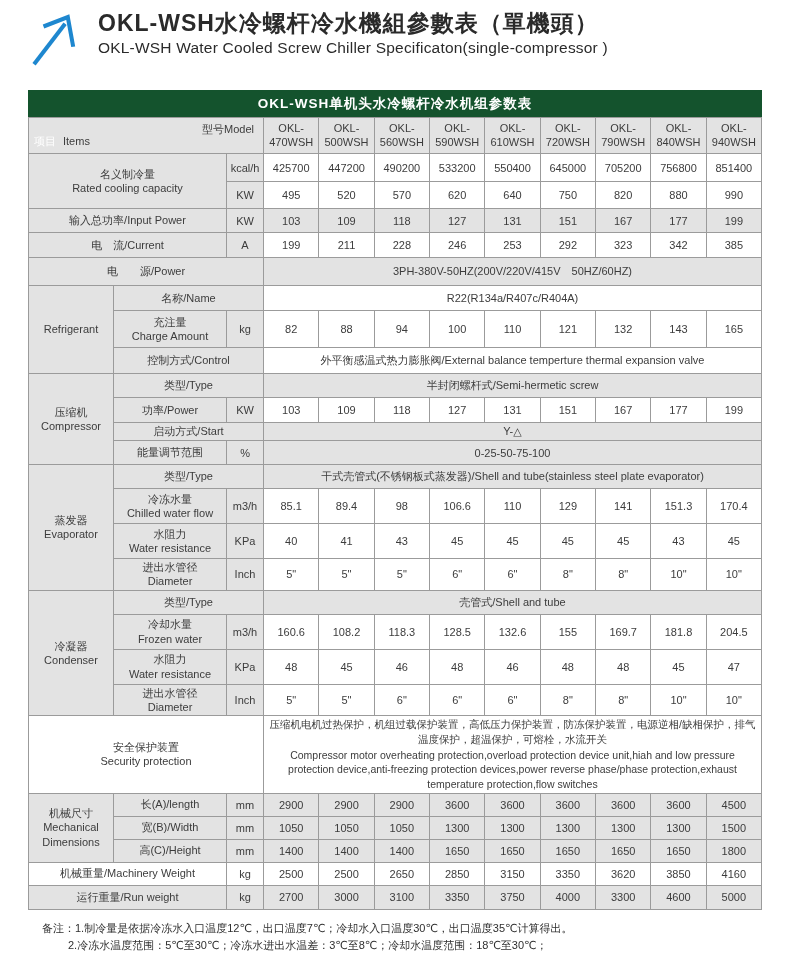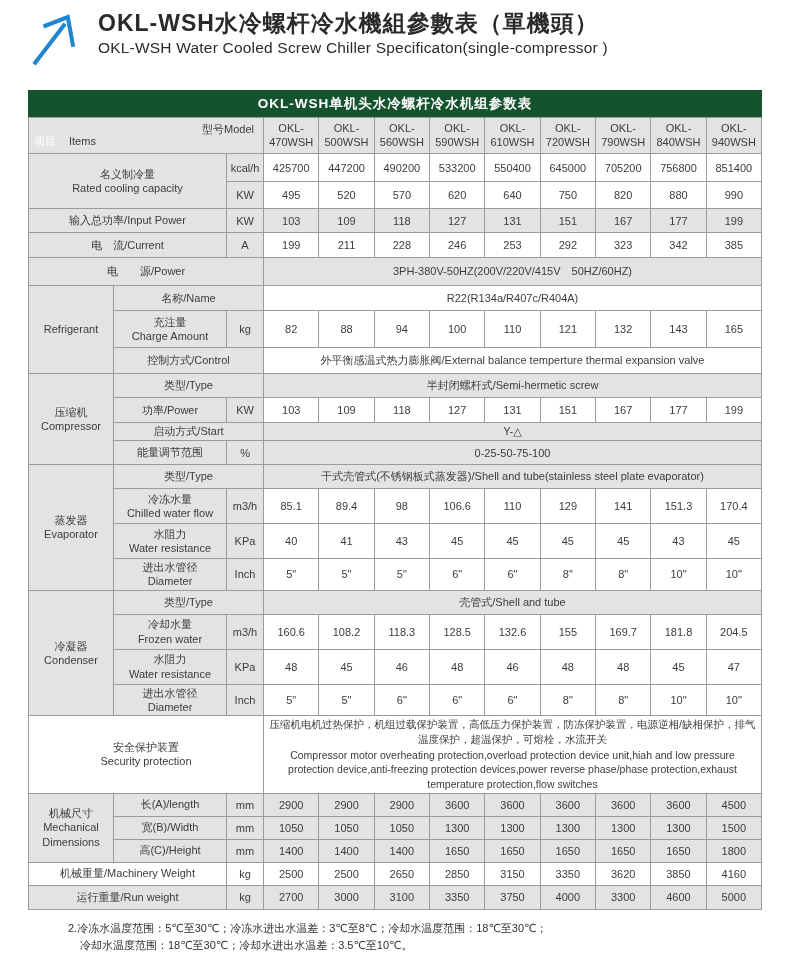--- a/index.html
+++ b/index.html
@@ -51,21 +51,21 @@
 
   
   .corner {
     position:relative; padding:0;
     background-color:#e3e3e3;
     background-image:linear-gradient(to bottom right,
       transparent 49.5%, #9b9b9b 49.5%, #9b9b9b 50.5%, transparent 50.5%);
   }
   .corner .model-lab { position:absolute; top:4px; right:9px; font-size:11px; }
   .corner .items-lab { position:absolute; bottom:4px; left:5px; font-size:11px; }
-  .corner .items-lab .zh { color:#ffffff; margin-right:13px; }
+  .corner .items-lab .zh { color:#ffffff; margin-right:7px; }
 
   
   .notes { margin-top:10px; font-size:11px; line-height:1.6; color:#2f2f2f; }
   .n1 { padding-left:14px; }
   .n2 { padding-left:40px; }
   .n3 { padding-left:52px; }
 </style>
 </head>
 <body>
 
@@ -457,18 +457,19 @@
           <td>4000</td>
           <td>3300</td>
           <td>4600</td>
           <td>5000</td>
         </tr>
 
     </tbody>
   </table>
 
   <div class="notes">
+    <div class="n1">备注：1.制冷量是依据冷冻水入口温度12℃，出口温度7℃；冷却水入口温度30℃，出口温度35℃计算得出。</div>
     <div class="n2">2.冷冻水温度范围：5℃至30℃；冷冻水进出水温差：3℃至8℃；冷却水温度范围：18℃至30℃；</div>
     <div class="n3">冷却水温度范围：18℃至30℃；冷却水进出水温差：3.5℃至10℃。</div>
 
   </div>
 
 </div>
 
 </body></html>

